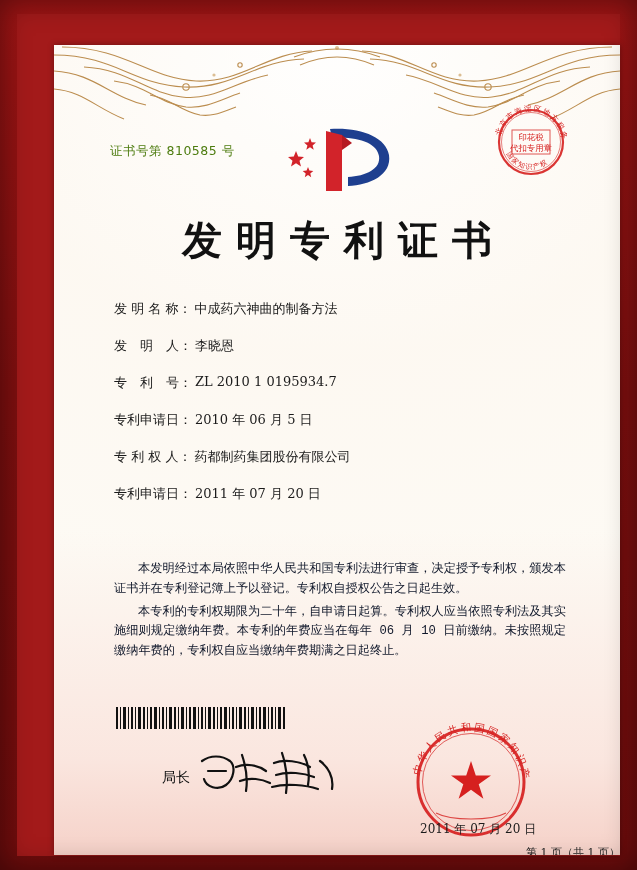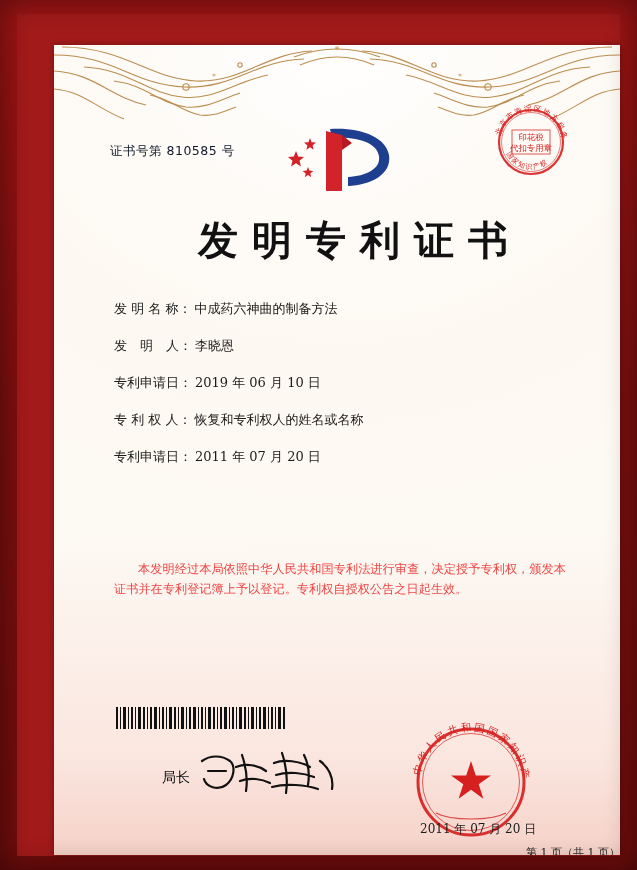--- a/index.html
+++ b/index.html
@@ -64,21 +64,21 @@
     width: 566px; height: 92px;
     overflow: hidden;
   }
   .ornament svg { display:block; }
 
   
   .cert-no {
     position: absolute;
     left: 56px; top: 98px;
     font-size: 12.5px;
-    color: #0f172a;
+    color: #4d7c0f;
     letter-spacing: .5px;
     font-family: "DejaVu Sans", sans-serif;
   }
 
   
   .logo {
     position: absolute;
     left: 232px; top: 78px;
     width: 108px; height: 74px;
   }
@@ -95,21 +95,20 @@
     position: absolute;
     left: 0; top: 168px;
     width: 566px;
     text-align: center;
     font-family: "DejaVu Serif", "Liberation Serif", serif;
     font-weight: bold;
     font-size: 40px;
     letter-spacing: 14px;
     color: #111;
     text-indent: 14px;
-    padding-left: 16px;
   }
 
   
   .fields {
     position: absolute;
     left: 60px; top: 255px;
     width: 450px;
     font-size: 13px;
     color: #1b1b1b;
   }
@@ -128,24 +127,24 @@
     font-size: 13px;
     color: #1b1b1b;
     padding-left: 3px;
   }
 
   
   .body-text {
     position: absolute;
     left: 60px; top: 515px;
     width: 452px;
-    font-family: Liberation Sans, sans-serif;
+    font-family: Liberation Mono, monospace;
     font-size: 12.2px;
     line-height: 1.62;
-    color: #ef4444;
+    color: #0f172a;
     text-align: justify;
   }
   .body-text p { margin: 0 0 3px 0; text-indent: 24px; }
 
   
   .barcode {
     position: absolute;
     left: 62px; top: 662px;
     width: 170px; height: 22px;
   }
@@ -273,35 +272,40 @@
       <div class="fields">
         <div class="field-row">
           <span class="field-label">发 明 名 称：</span>
           <span class="field-value">中成药六神曲的制备方法</span>
         </div>
         <div class="field-row">
           <span class="field-label">发　明　人：</span>
           <span class="field-value">李晓恩</span>
         </div>
         <div class="field-row">
+          <span class="field-label">专　利　号：</span>
+          <span class="field-value">ZL 2010 1 0195934.7</span>
+        </div>
+        <div class="field-row">
           <span class="field-label">专利申请日：</span>
-          <span class="field-value">2019 年 06 月 10 日</span>
+          <span class="field-value">2010 年 06 月 5 日</span>
         </div>
         <div class="field-row">
           <span class="field-label">专 利 权 人：</span>
-          <span class="field-value">恢复和专利权人的姓名或名称</span>
+          <span class="field-value">药都制药集团股份有限公司</span>
         </div>
         <div class="field-row">
           <span class="field-label">专利申请日：</span>
           <span class="field-value">2011 年 07 月 20 日</span>
         </div>
       </div>
 
       <div class="body-text">
         <p>本发明经过本局依照中华人民共和国专利法进行审查，决定授予专利权，颁发本证书并在专利登记簿上予以登记。专利权自授权公告之日起生效。</p>
+        <p>本专利的专利权期限为二十年，自申请日起算。专利权人应当依照专利法及其实施细则规定缴纳年费。本专利的年费应当在每年 06 月 10 日前缴纳。未按照规定缴纳年费的，专利权自应当缴纳年费期满之日起终止。</p>
       </div>
 
       <div class="barcode">
         <svg width="170" height="22" viewBox="0 0 170 22" xmlns="http://www.w3.org/2000/svg">
           <g fill="#111">
             <rect x="0" y="0" width="2" height="22"></rect>
               <rect x="4" y="0" width="1" height="22"></rect>
             <rect x="7" y="0" width="3" height="22"></rect>
               <rect x="12" y="0" width="1" height="22"></rect>
             <rect x="15" y="0" width="2" height="22"></rect>

